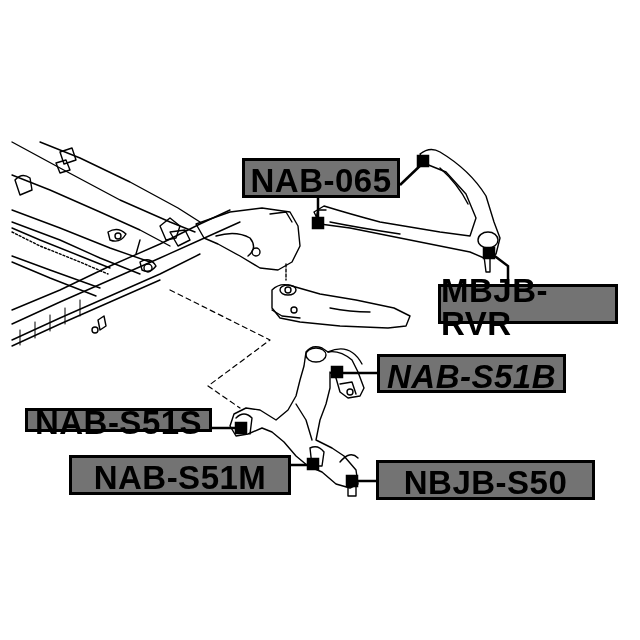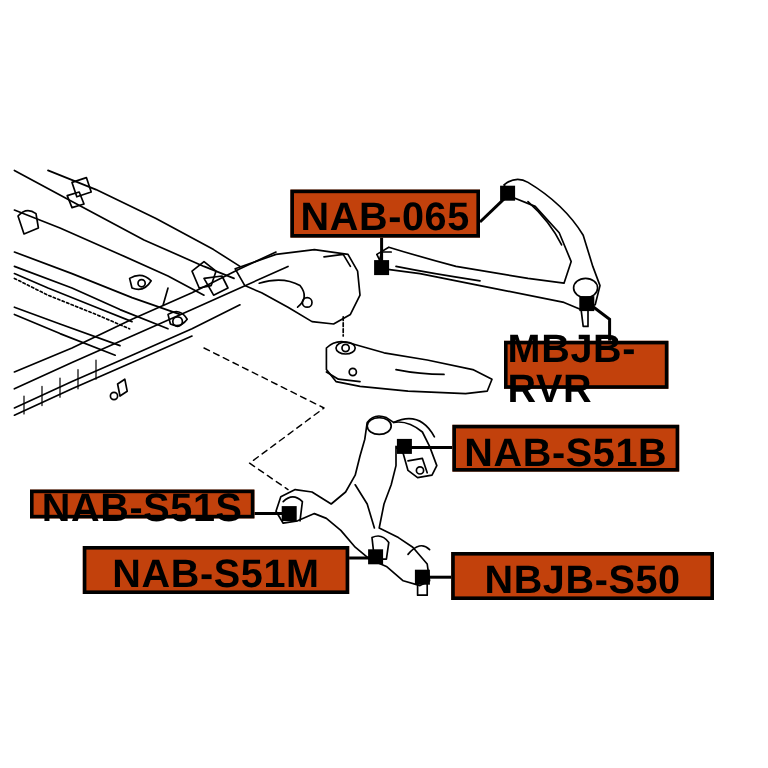--- a/index.html
+++ b/index.html
@@ -2,21 +2,21 @@
 <html><head>
   <meta charset="utf-8">
   <style>
     html, body { margin: 0; padding: 0; background: #ffffff; }
     body { width: 640px; height: 640px; position: relative; overflow: hidden; font-family: "Liberation Sans", sans-serif; }
     #diagram { position: absolute; left: 0; top: 0; width: 640px; height: 640px; }
     .label-box {
       position: absolute;
       box-sizing: border-box;
       border: 3px solid #000;
-      background: #c2410c;
+      background: #737373;
       display: flex;
       align-items: center;
       justify-content: center;
       font-family: "Liberation Sans", sans-serif;
       font-weight: bold;
       font-size: 33px;
       letter-spacing: 0.5px;
       color: #000;
       line-height: 1;
       cursor: pointer;
@@ -122,21 +122,21 @@
     <line x1="263" y1="465" x2="312" y2="465"></line>
     <rect x="308" y="459" width="10" height="10"></rect>
 
     <line x1="354" y1="481" x2="376" y2="481"></line>
     <rect x="347" y="476" width="10" height="10"></rect>
   </g>
 </svg>
 
 <div class="label-box" style="left:242px; top:158px; width:158px; height:40px;">NAB-065</div>
 
-<div class="label-box" style="left:420px; top:284px; width:137px; height:40px;">MBJB-RVR</div>
+<div class="label-box" style="left:438px; top:284px; width:180px; height:40px;">MBJB-RVR</div>
 
-<div class="label-box" style="left:377px; top:354px; width:189px; height:39px;">NAB-S51B</div>
+<div class="label-box" style="left:377px; top:354px; width:189px; height:39px;font-style:italic;">NAB-S51B</div>
 
 <div class="label-box" style="left:25px; top:408px; width:187px; height:24px;">NAB-S51S</div>
 
 <div class="label-box" style="left:69px; top:455px; width:222px; height:40px;">NAB-S51M</div>
 
 <div class="label-box" style="left:376px; top:460px; width:219px; height:40px;">NBJB-S50</div>
 
 </body></html>

